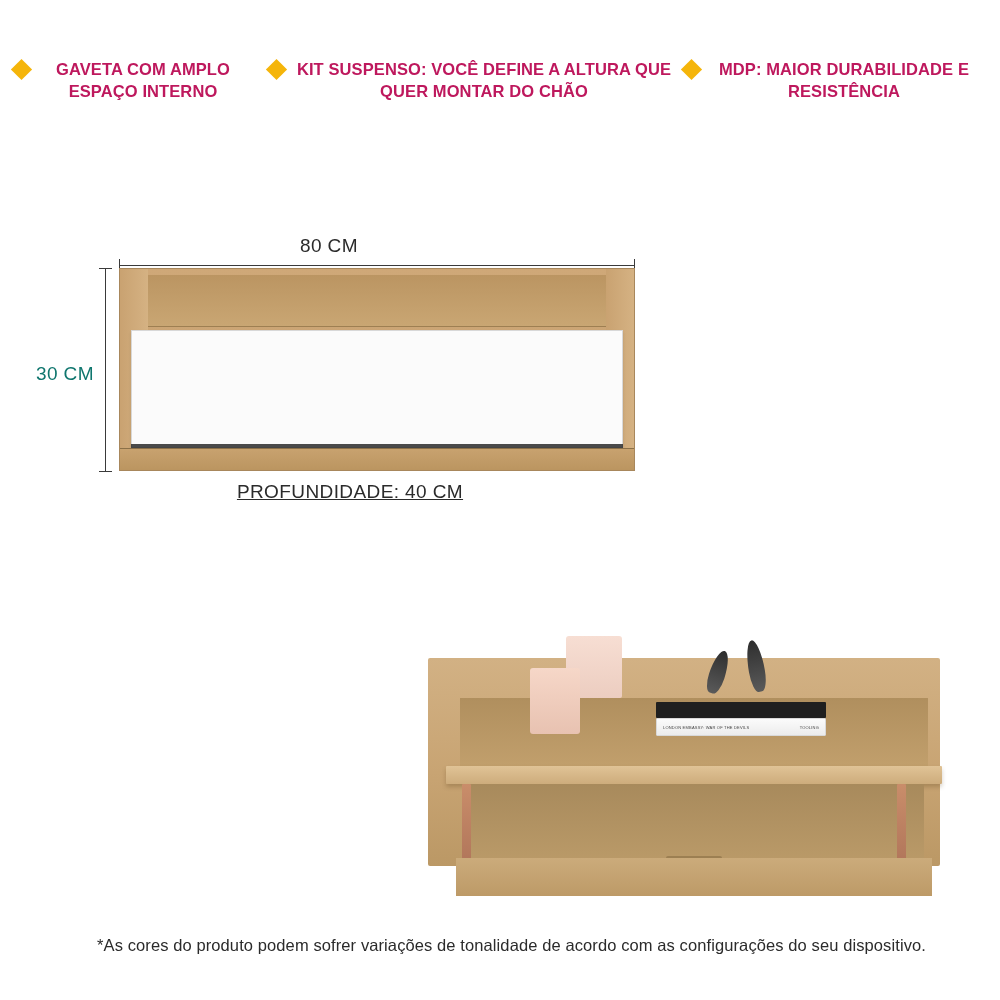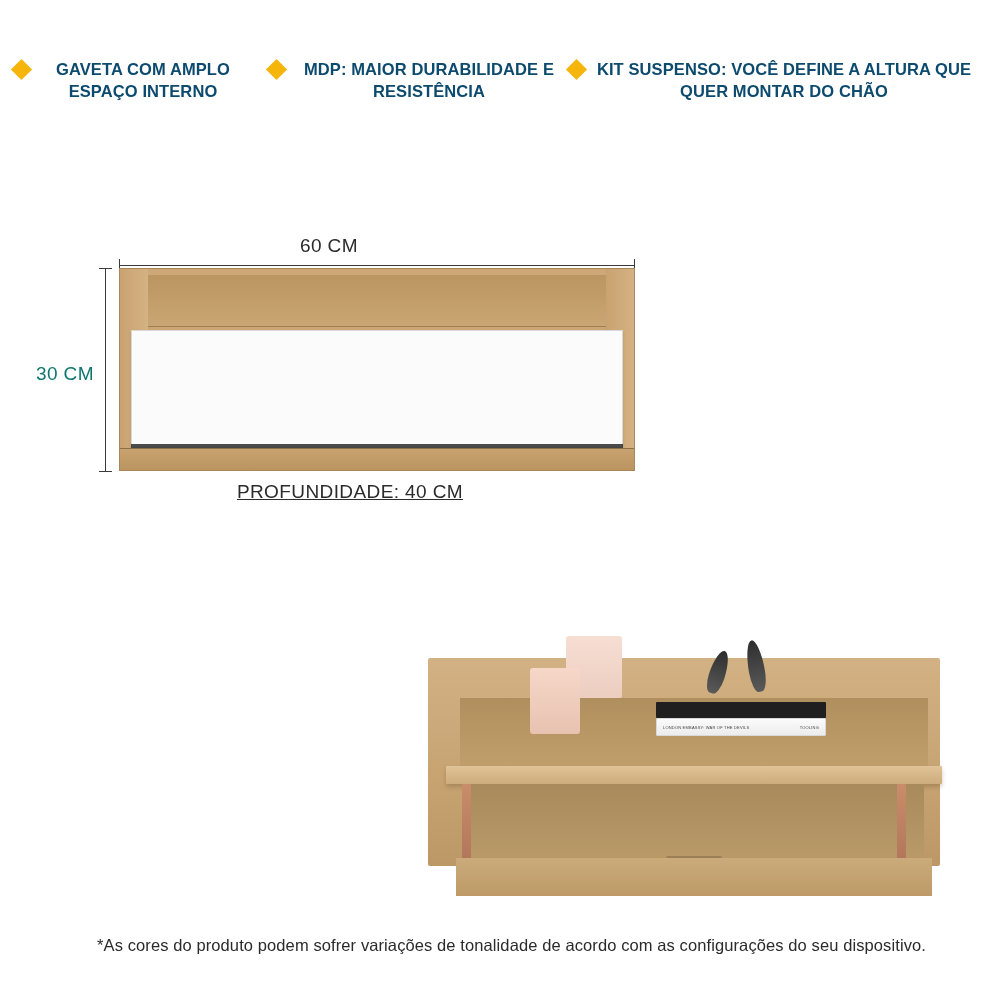--- a/index.html
+++ b/index.html
@@ -45,21 +45,21 @@
     background: #f5b50a;
     transform: rotate(45deg);
     flex: 0 0 auto;
     margin-top: 4px;
   }
   .feature-text {
     font-size: 16.5px;
     font-weight: bold;
     line-height: 1.35;
     letter-spacing: 0.1px;
-    color: #0c4a6e;
+    color: #be185d;
     text-align: center;
   }
   .feature-1 .feature-text { width: 210px; }
   .feature-2 .feature-text { width: 272px; }
   .feature-3 .feature-text { width: 382px; }
 
   
   .dimension-block {
     position: absolute;
     top: 235px;
@@ -353,35 +353,35 @@
 
 <div class="page">
 
   <div class="features">
 
     <div class="feature feature-1">
       <span class="diamond"></span>
       <span class="feature-text">GAVETA COM AMPLO ESPAÇO INTERNO</span>
     </div>
 
+    <div class="feature feature-3">
+      <span class="diamond"></span>
+      <span class="feature-text">KIT SUSPENSO: VOCÊ DEFINE A ALTURA QUE QUER MONTAR DO CHÃO</span>
+    </div>
+
     <div class="feature feature-2">
       <span class="diamond"></span>
       <span class="feature-text">MDP: MAIOR DURABILIDADE E RESISTÊNCIA</span>
     </div>
 
-    <div class="feature feature-3">
-      <span class="diamond"></span>
-      <span class="feature-text">KIT SUSPENSO: VOCÊ DEFINE A ALTURA QUE QUER MONTAR DO CHÃO</span>
-    </div>
-
   </div>
 
   <div class="dimension-block">
 
-    <div class="width-label">60 CM</div>
+    <div class="width-label">80 CM</div>
     <div class="width-line"></div>
     <div class="width-tick-l"></div>
     <div class="width-tick-r"></div>
 
     <div class="height-label">30 CM</div>
     <div class="height-line"></div>
     <div class="height-tick-t"></div>
     <div class="height-tick-b"></div>
 
     <div class="cabinet">

